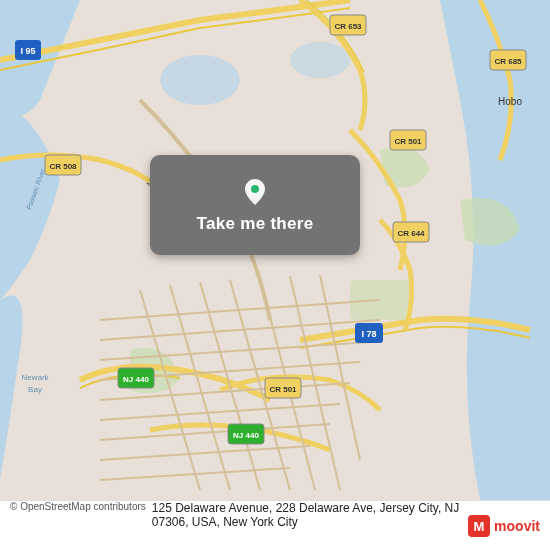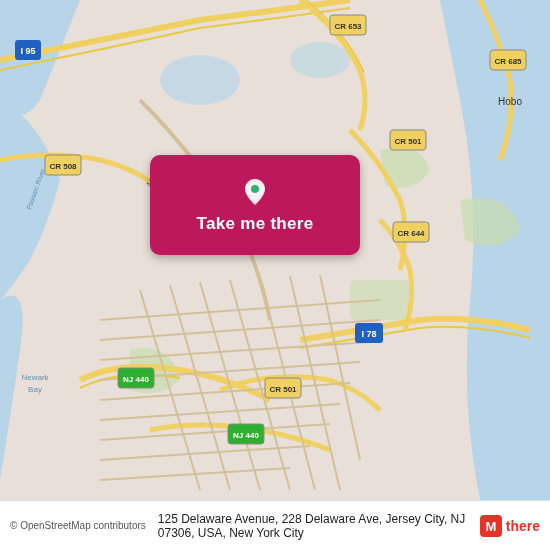--- a/index.html
+++ b/index.html
@@ -27,21 +27,21 @@
       top: 0; left: 0;
     }
 
     
     #take-me-there-btn {
       position: absolute;
       top: 155px;
       left: 150px;
       width: 210px;
       height: 100px;
-      background-color: #be185d;
+      background-color: #737373;
       border-radius: 10px;
       display: flex;
       flex-direction: column;
       align-items: center;
       justify-content: center;
       cursor: pointer;
       border: none;
       box-shadow: 0 3px 10px rgba(0,0,0,0.3);
       gap: 6px;
     }
@@ -57,24 +57,23 @@
       font-weight: 600;
       letter-spacing: 0.3px;
     }
 
     
     #bottom-bar {
       width: 550px;
       height: 50px;
       background-color: white;
       display: flex;
-      align-items: center;
       padding: 0 10px;
       border-top: 1px solid #ddd;
-      gap: 12px;
+      gap: 6px;
     }
 
     #bottom-bar .copyright {
       font-size: 10px;
       color: #555;
     }
 
     #bottom-bar .address-text {
       font-size: 12px;
       color: #222;
@@ -221,15 +220,15 @@
 
 <div id="bottom-bar">
   <span class="copyright">© OpenStreetMap contributors</span>
   <span class="address-text">125 Delaware Avenue, 228 Delaware Ave, Jersey City, NJ 07306, USA, New York City</span>
   <div id="moovit-logo">
 
     <svg class="moovit-icon" viewBox="0 0 22 22" xmlns="http://www.w3.org/2000/svg">
       <rect width="22" height="22" rx="4" fill="#e63329"></rect>
       <text x="11" y="16" text-anchor="middle" font-size="13" fill="white" font-weight="bold">M</text>
     </svg>
-    <span class="moovit-text" style="color: rgb(230, 51, 41); font-weight: bold; font-size: 14px;">there</span>
+    <span class="moovit-text" style="color: rgb(230, 51, 41); font-weight: bold; font-size: 14px;">moovit</span>
   </div>
 </div>
 
 </body></html>

